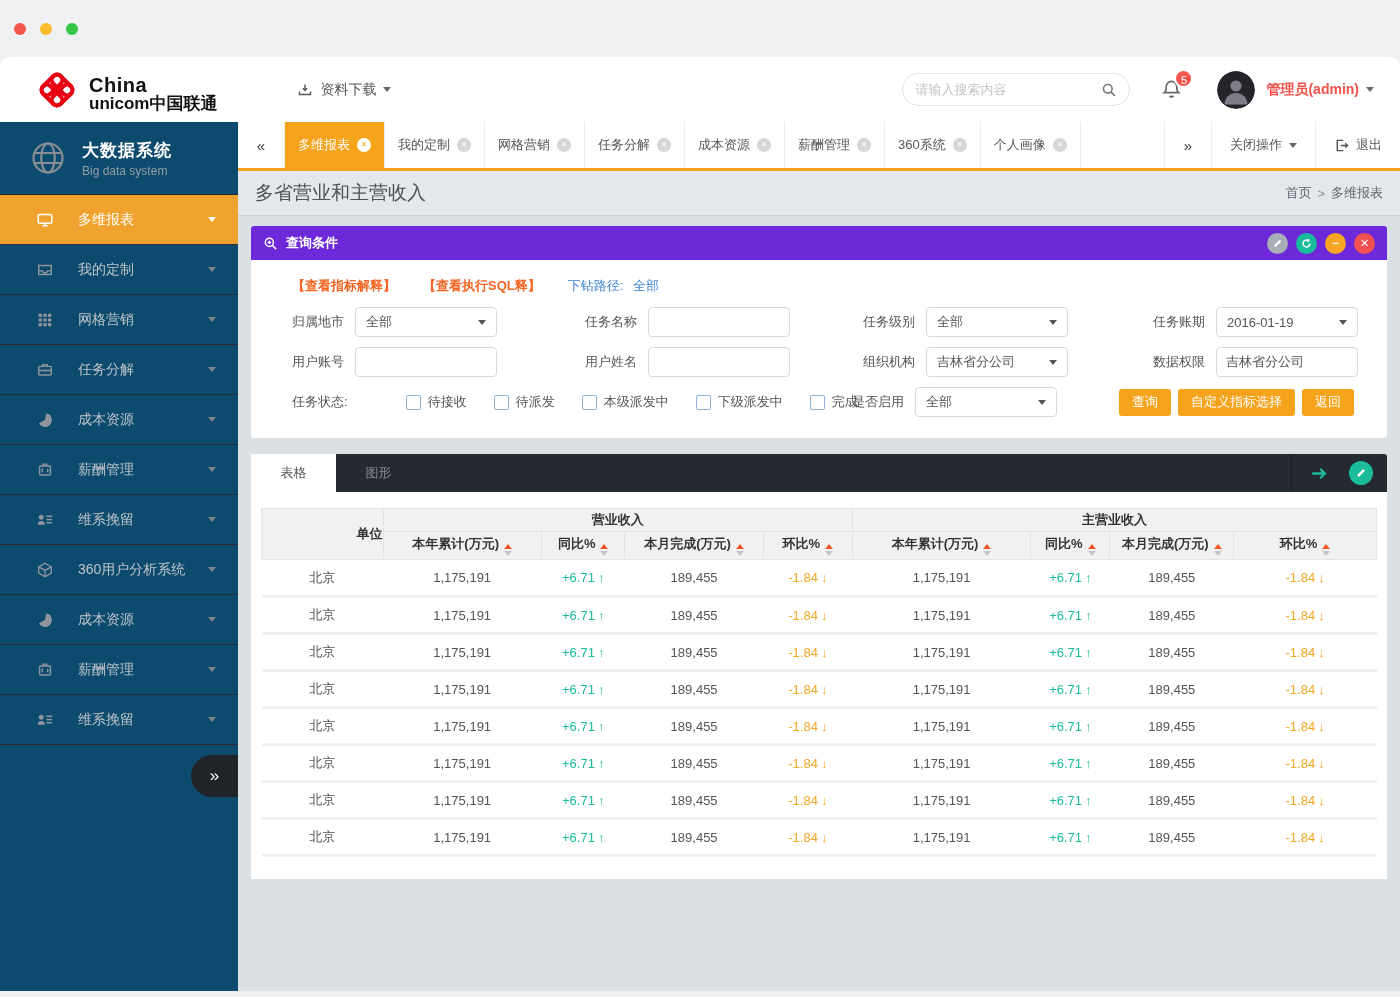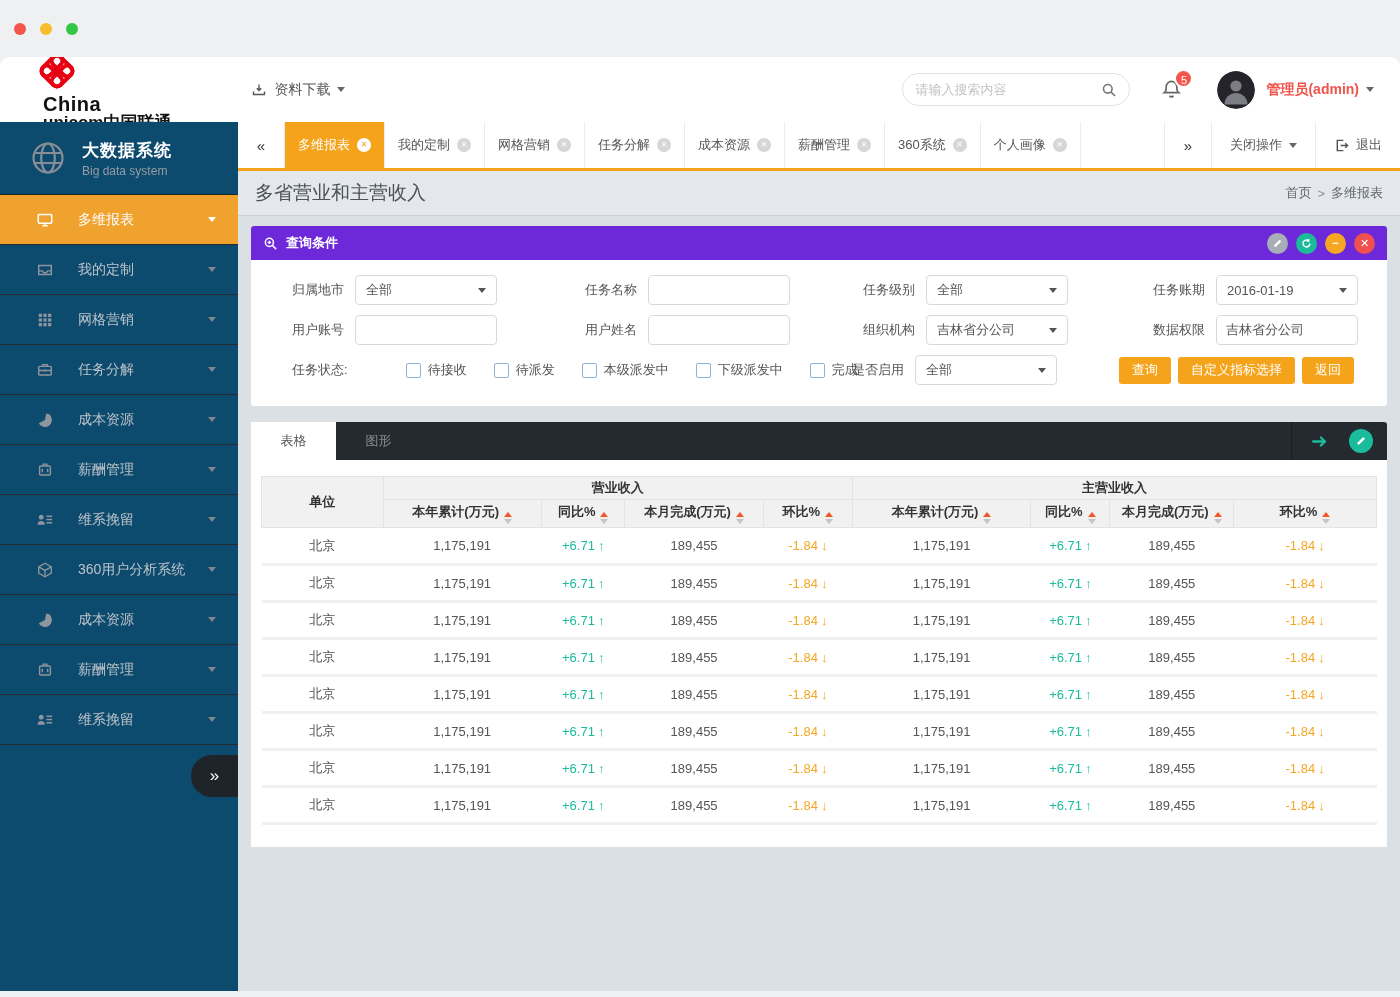--- a/index.html
+++ b/index.html
@@ -8,21 +8,21 @@
 
   
   .chrome { height:57px; display:flex; align-items:center; padding-left:14px; }
   .dot { width:12px; height:12px; border-radius:50%; margin-right:14px; }
   .dot.r{ background:#f4564e; } .dot.y{ background:#f8bd2d; } .dot.g{ background:#33c748; }
 
   .window { height:934px; background:#fff; border-radius:10px 10px 0 0; overflow:hidden; display:flex; flex-direction:column; }
 
   
   .app-header { height:65px; background:#fff; display:flex; align-items:center; padding:0 26px 0 34px; flex:0 0 65px; }
-  .brand { display:flex; align-items:flex-start;flex-direction:column; }
+  .brand { display:flex; align-items:flex-end; }
   .brand-knot svg { width:46px; height:46px; display:block; }
   .brand-text { margin-left:9px; color:#111; line-height:1.02; }
   .brand-l1 { font-size:20px; font-weight:bold; letter-spacing:.5px; }
   .brand-l2 { font-size:17px; font-weight:bold; }
   .nav-download { display:flex; align-items:center; margin-left:80px; color:#555; font-size:14px; cursor:pointer; }
   .nav-download .ic svg { width:16px; height:16px; display:block; margin-right:7px; color:#555; }
   .caret { width:0; height:0; border-left:4px solid transparent; border-right:4px solid transparent; border-top:5px solid #666; display:inline-block; margin-left:7px; }
   .hspacer { flex:1; }
   .search { width:228px; height:33px; border:1px solid #e2e2e2; border-radius:17px; display:flex; align-items:center; padding:0 12px; background:#fff; }
   .search input { border:none; outline:none; flex:1; font-size:13px; color:#555; font-family:inherit; background:transparent; }
@@ -121,21 +121,21 @@
   .strip-arrow svg { width:19px; height:19px; color:#1abc9c; display:block; margin-right:20px; cursor:pointer; }
   .strip-pin { width:24px; height:24px; border-radius:50%; background:#1abc9c; display:flex; align-items:center; justify-content:center; color:#fff; cursor:pointer; }
   .strip-pin svg { width:12px; height:12px; display:block; }
 
   
   .table-card { background:#fff; padding:16px 10px 22px; }
   table { width:100%; border-collapse:collapse; table-layout:fixed; }
   thead th { background:#f1f1f1; border:1px solid #e3e3e3; font-size:13px; color:#333; font-weight:bold; }
   th.grp { height:23px; }
   th.sub { height:28px; cursor:pointer; }
-  th.unit-h { height:51px; }
+  th.unit-h { height:51px;text-align:right; }
   tbody td { background:#fff; text-align:center; height:37px; border-bottom:3px solid #f0f0f0; font-size:13px; color:#555; }
   .sort { display:inline-flex; flex-direction:column; margin-left:5px; vertical-align:-1px; }
   .s-up { width:0; height:0; border-left:4px solid transparent; border-right:4px solid transparent; border-bottom:5px solid #f0582a; margin-bottom:2px; }
   .s-down { width:0; height:0; border-left:4px solid transparent; border-right:4px solid transparent; border-top:5px solid #c4c4c4; }
   .val.up { color:#1abc9c; } .val.down { color:#f5a623; }
   .trend { font-weight:bold; margin-left:3px; }
 </style>
 </head>
 <body>
 
@@ -441,20 +441,28 @@
                 </svg>
               </span>
             <span class="circ min">
                 <span>−</span>
               </span>
             <span class="circ close">
                 <span>✕</span>
               </span>
           </div>
           <div class="qc-body">
+            <div class="links-row">
+              <span class="lnk">【查看指标解释】</span>
+              <span class="lnk">【查看执行SQL释】</span>
+              <span class="drill">
+                <span>下钻路径:</span>
+                <span class="v">全部</span>
+              </span>
+            </div>
 
             <div class="form-row">
               <div class="g g1">
                 <span class="lbl">归属地市</span>
                 <div class="ctl sel">
                   <span>全部</span>
                   <span class="caret"></span>
                 </div>
               </div>
               <div class="g g2">

